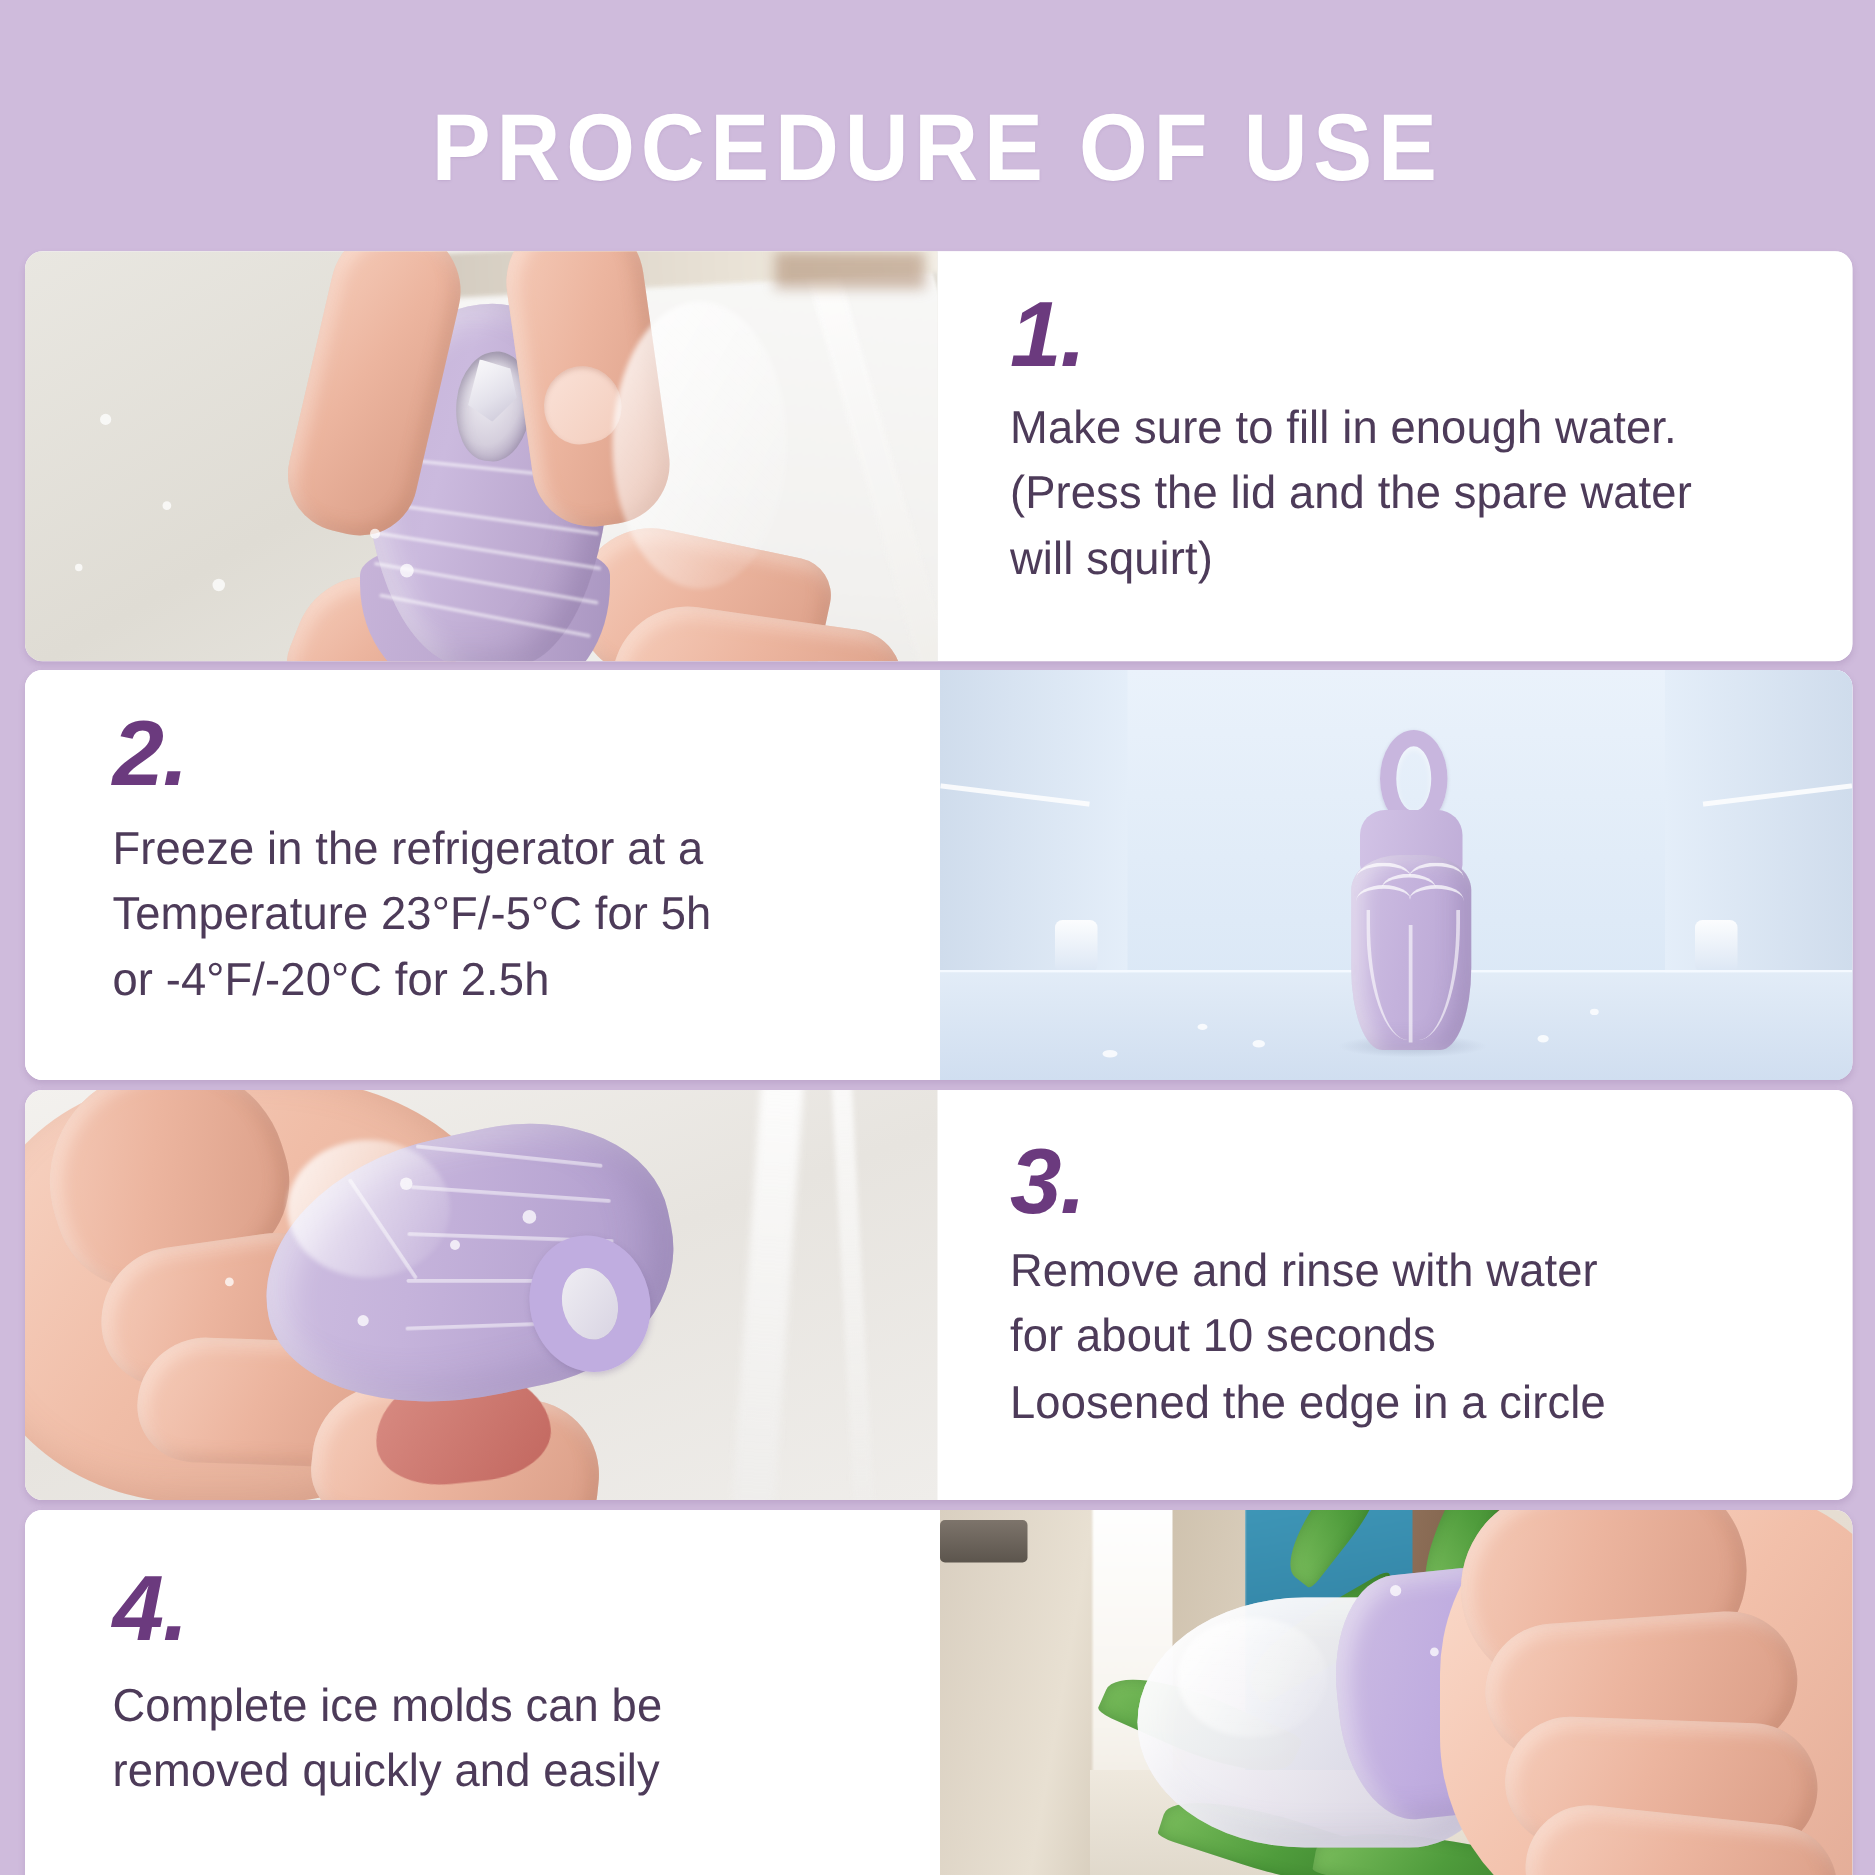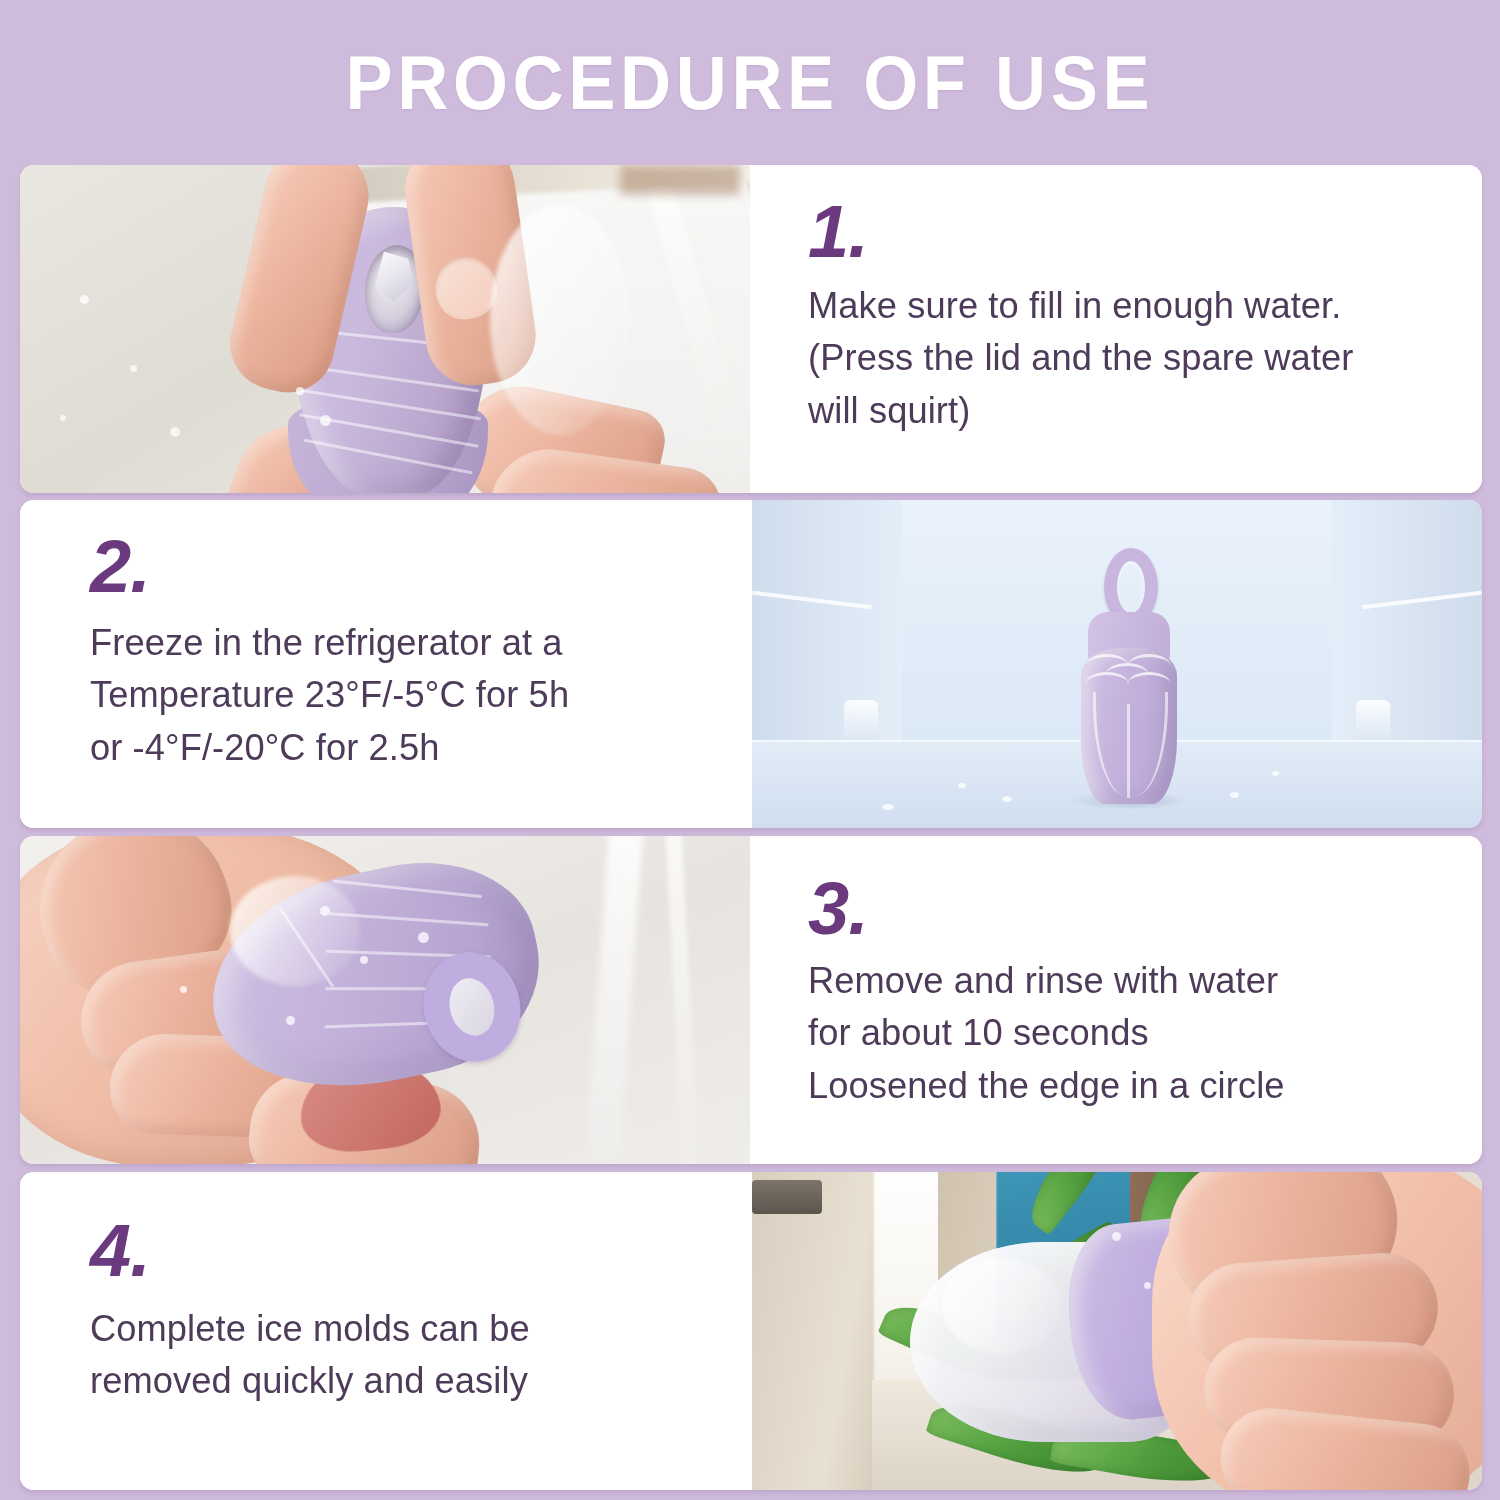--- a/index.html
+++ b/index.html
@@ -13,20 +13,21 @@
     font-family: "Liberation Sans", sans-serif;
     overflow: hidden;
   }
 
   #page {
     position: relative;
     width: 1500px;
     height: 1325px;
     background: #cfbbdc;
     box-sizing: border-box;
+    margin-top: 36px;
   }
 
   
   #title-bar {
     position: absolute;
     top: 0;
     left: 0;
     width: 1500px;
     height: 165px;
     display: flex;

